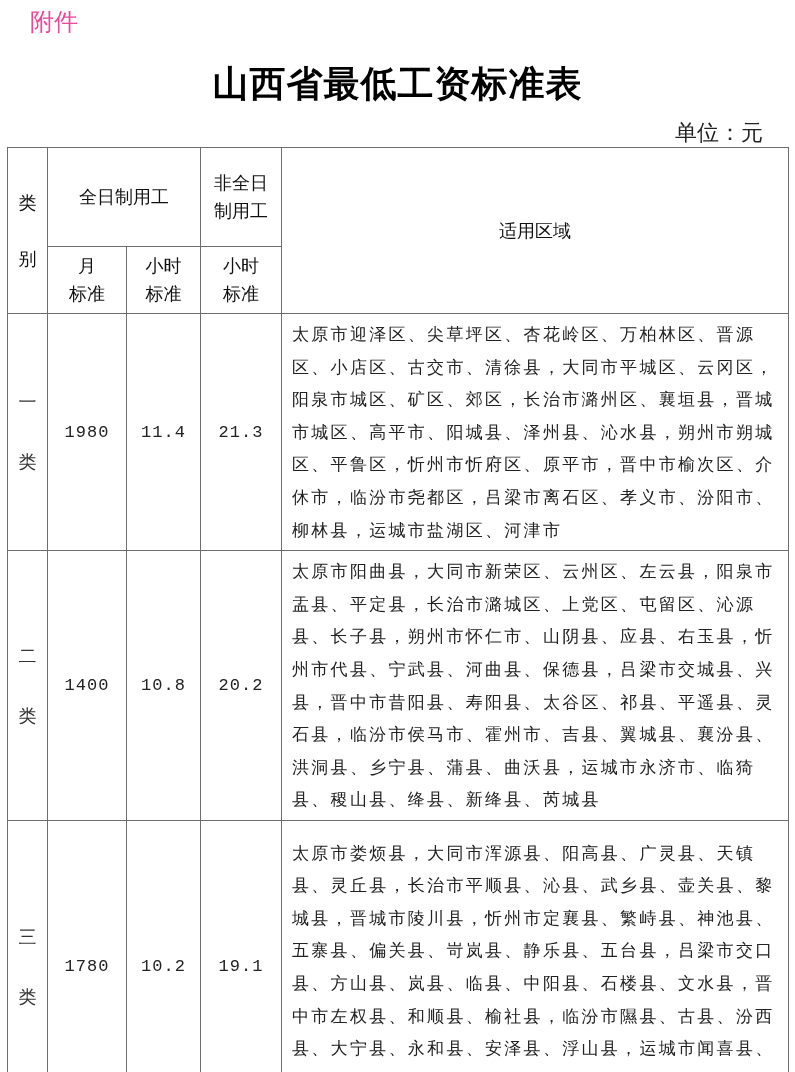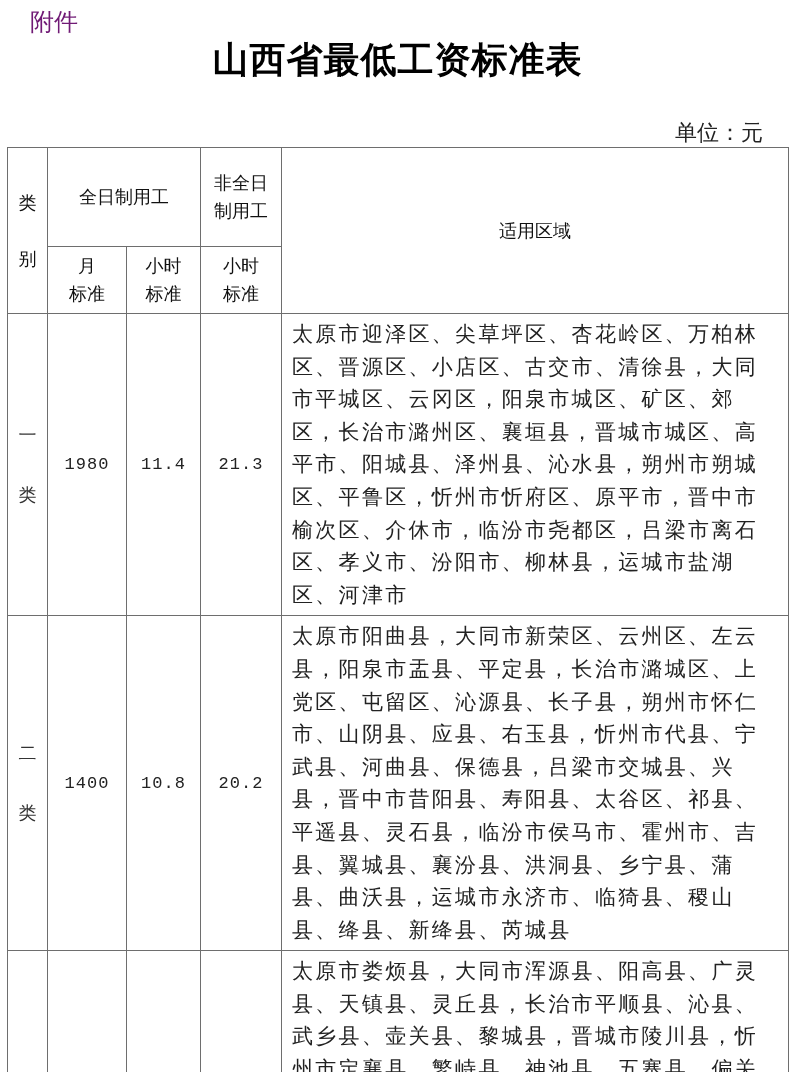--- a/index.html
+++ b/index.html
@@ -2,24 +2,24 @@
 <html><head>
 <meta charset="utf-8">
 <style>
   html, body { margin: 0; padding: 0; background: #ffffff; }
   body {
     width: 795px; height: 1072px; position: relative; overflow: hidden;
     font-family: "DejaVu Sans", sans-serif; color: #1a1a1a;
   }
   .attach {
     position: absolute; left: 30px; top: 6px;
-    font-size: 24px; font-family: "DejaVu Sans", sans-serif; color: #701a75;
+    font-size: 24px; font-family: "DejaVu Sans", sans-serif; color: #ec4899;
   }
   .title {
-    position: absolute; left: 0; right: 0; top: 36px; text-align: center;
+    position: absolute; left: 0; right: 0; top: 60px; text-align: center;
     font-family: Liberation Sans, sans-serif; font-weight: bold; font-size: 36px;
     letter-spacing: 1px; color: #000;
   }
   .unit {
     position: absolute; right: 32px; top: 118px;
     font-family: "DejaVu Serif", serif; font-size: 22px; color: #222;
   }
   table.wage {
     position: absolute; left: 7px; top: 147px;
     width: 781px; border-collapse: collapse; table-layout: fixed;
@@ -29,21 +29,21 @@
     font-weight: normal;
   }
   .hdr { font-family: "DejaVu Sans", sans-serif; font-size: 18px; line-height: 28px; color: #111; }
   .num { font-family: Liberation Mono, monospace; font-size: 17px; color: #222; letter-spacing: 1px; }
   .cat { font-family: "DejaVu Sans", sans-serif; font-size: 18px; color: #333; line-height: 30px; }
   .cat span { display: block; }
   .cat .gap { height: 30px; }
   .region {
     text-align: left !important; vertical-align: top !important;
     padding: 4px 10px 4px 10px !important;
-    font-family: "DejaVu Serif", serif; font-size: 21px; line-height: 32.6px;
+    font-family: "DejaVu Serif", serif; font-size: 17px; line-height: 32.6px;
     letter-spacing: 2.3px; color: #222; text-align: justify;
   }
   .region.r3 { vertical-align: middle !important; }
   .hdr-area { font-family: Liberation Mono, monospace; font-size: 18px; font-weight: bold; color: #111; }
   .leiBie span { display: block; }
 </style>
 </head>
 <body>
 
 <div class="attach">附件</div>

